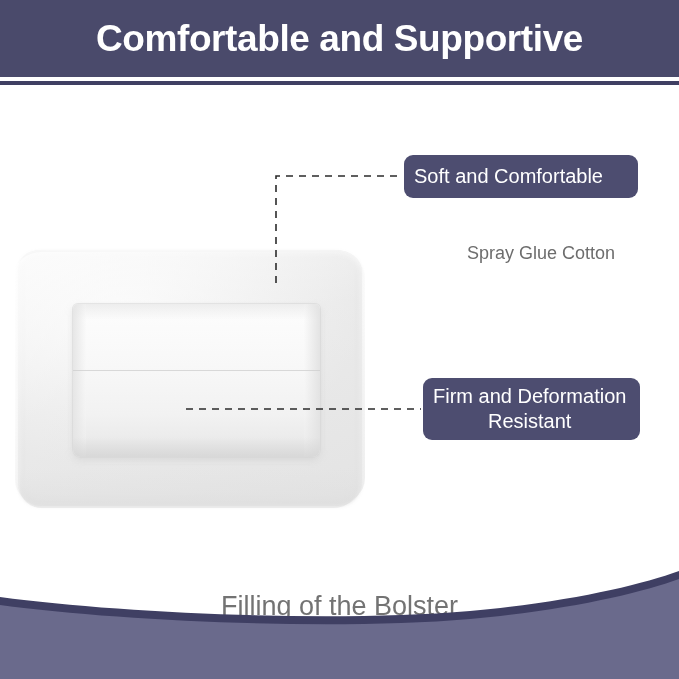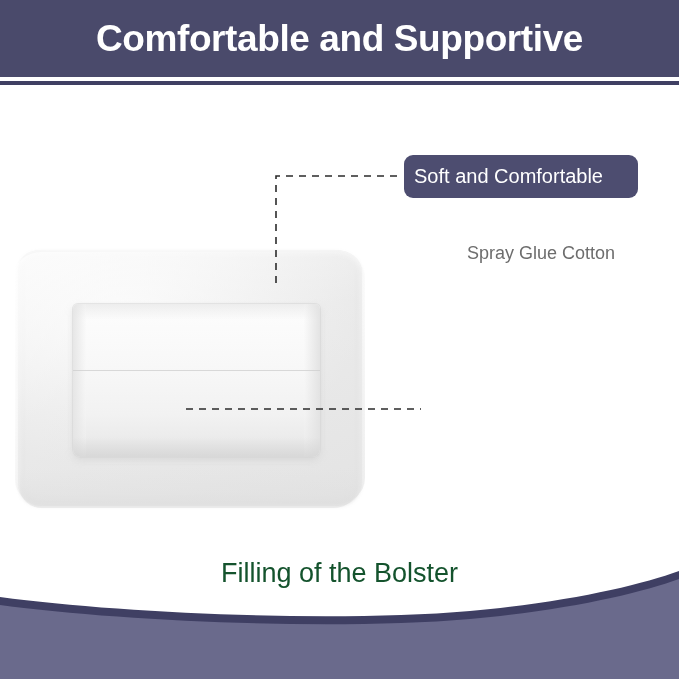--- a/index.html
+++ b/index.html
@@ -197,24 +197,24 @@
   .caption-2 {
     left: 415px;
     top: 450px;
     width: 234px;
   }
 
   
   .footer-label {
     position: absolute;
     left: 0;
-    top: 558px;
+    top: 591px;
     width: 679px;
     text-align: center;
-    color: #14532d;
+    color: #737373;
     font-size: 27px;
     white-space: nowrap;
   }
 
   
   .wave-svg {
     position: absolute;
     left: 0;
     bottom: 0;
     width: 679px;
@@ -245,20 +245,26 @@
   <svg class="connector-svg" viewBox="0 0 679 679">
     <polyline points="276,283 276,176 403,176" fill="none" stroke="#2b2b2b" stroke-width="1.6" stroke-dasharray="7 6"></polyline>
     <line x1="186" y1="409" x2="421" y2="409" stroke="#2b2b2b" stroke-width="1.6" stroke-dasharray="7 6"></line>
   </svg>
 
   <div class="badge badge-1">
     <span>Soft and Comfortable</span>
   </div>
   <div class="caption caption-1">Spray Glue Cotton</div>
 
+  <div class="badge badge-2">
+    <span>
+      <span>Firm and Deformation</span><br>
+      <span>Resistant</span>
+    </span>
+  </div>
 
   <div class="footer-label">Filling of the Bolster</div>
 
   <svg class="wave-svg" viewBox="0 0 679 110" preserveAspectRatio="none">
     <path d="M0,28 C120,44 330,54 470,42 C570,33 640,16 679,2 L679,110 L0,110 Z" fill="#3f3f63"></path>
     <path d="M0,36 C120,52 330,62 470,50 C570,41 640,24 679,10 L679,110 L0,110 Z" fill="#6a6a8c"></path>
   </svg>
 
 </div>
 

